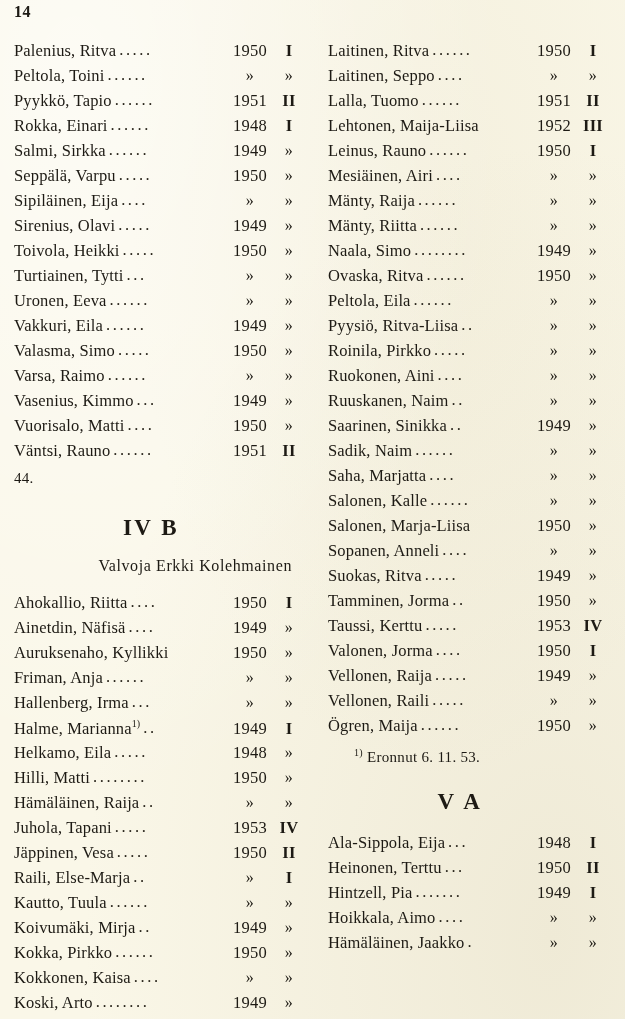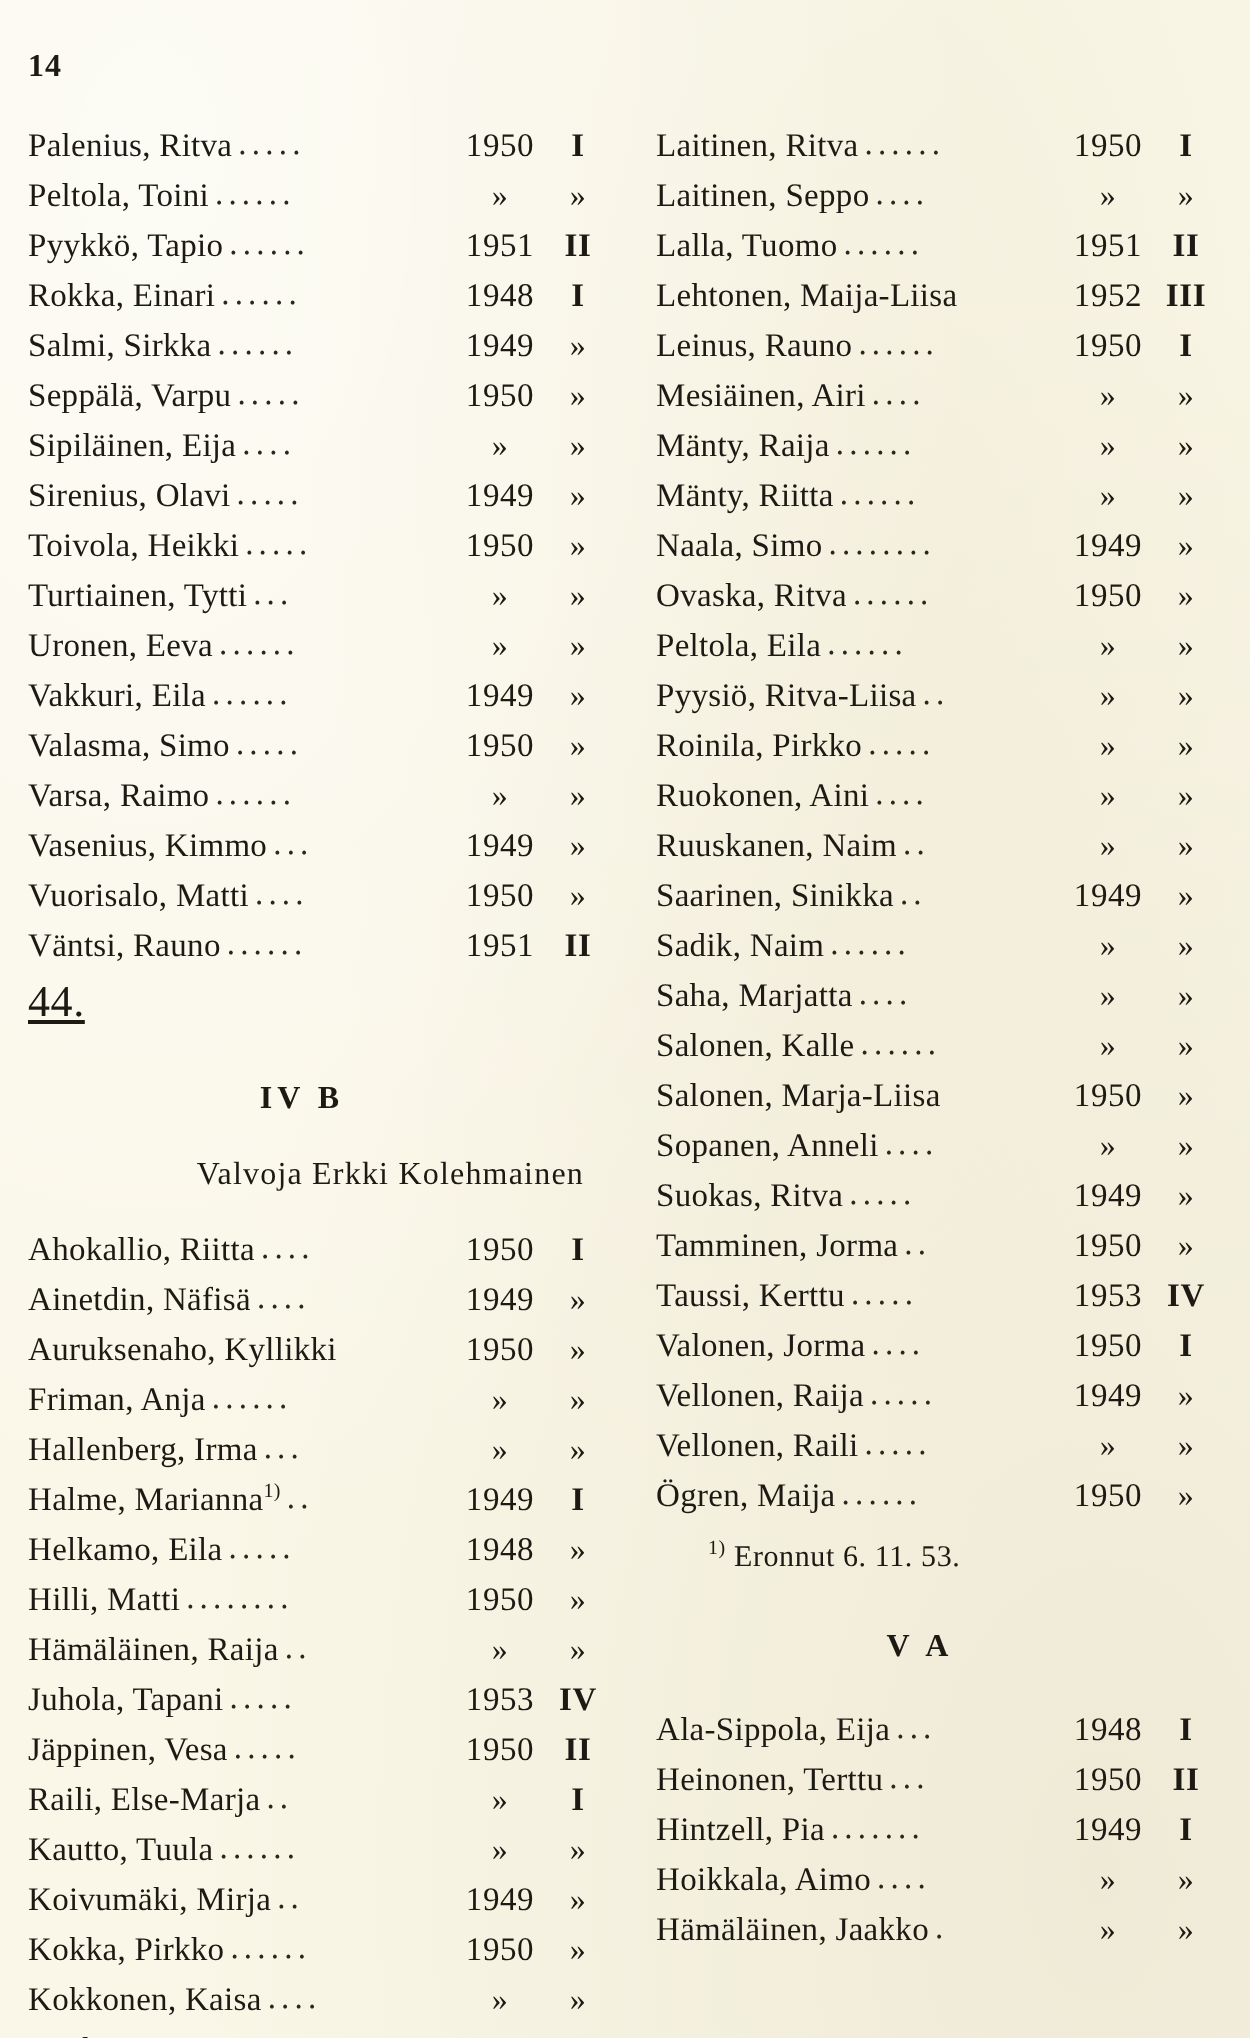--- a/index.html
+++ b/index.html
@@ -26,21 +26,20 @@
       radial-gradient(ellipse at 70% 20%, rgba(210,198,158,0.14), rgba(255,255,255,0) 50%);
     z-index: 0;
   }
   .page {
     position: relative;
     z-index: 1;
     width: 625px;
     height: 895px;
     box-sizing: border-box;
     padding: 2px 8px 0 8px;
-    margin-top: 22px;
   }
   .page-number {
     font-size: 16px;
     font-weight: 700;
     letter-spacing: 0.5px;
     margin: 0 0 0 6px;
     line-height: 20px;
     font-family: "Liberation Serif", "DejaVu Serif", serif;
   }
   .columns {
@@ -90,32 +89,31 @@
     flex: 0 0 34px;
     text-align: center;
     font-weight: 700;
     letter-spacing: 0.3px;
   }
   .mark.ditto, .year.ditto {
     font-weight: 400;
     font-size: 16px;
   }
   .total {
-    font-size: 22px;
+    font-size: 15px;
     height: 25px;
     line-height: 25px;
     letter-spacing: 0.3px;
-    text-decoration: underline;
   }
 
   
   .class-block { margin-top: 0; }
   .class-title {
     text-align: center;
-    font-size: 16px;
+    font-size: 23px;
     font-weight: 700;
     letter-spacing: 2.5px;
     margin: 22px 0 0 0;
     line-height: 30px;
     padding-right: 18px;
   }
   .class-supervisor {
     text-align: right;
     font-size: 16px;
     letter-spacing: 0.6px;

